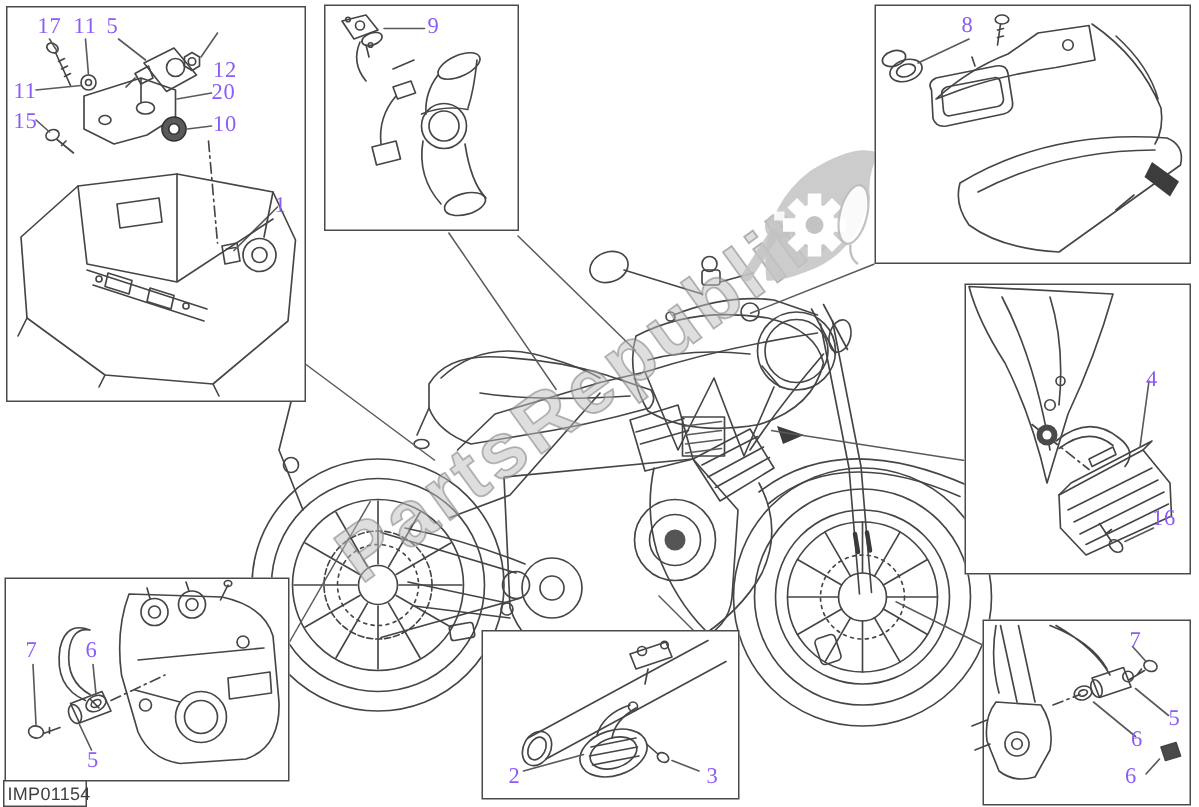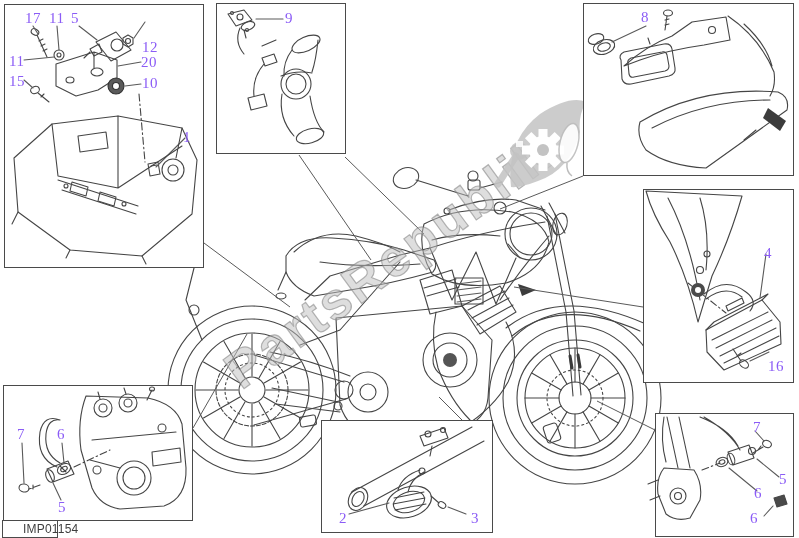--- a/index.html
+++ b/index.html
@@ -26,21 +26,21 @@
   }
   #wm-text{
     font-size:52px;font-weight:bold;letter-spacing:3px;
     color:rgba(190,190,190,0.5);
     -webkit-text-stroke:1.2px rgba(125,125,125,0.55);
     white-space:nowrap;
   }
   #imp-box{
     position:absolute;left:2px;top:520px;width:56px;height:18px;
     border:1.5px solid #4a4a4a;background:#fff;box-sizing:border-box;
-    z-index:3;display:flex;align-items:center;padding-left:20px;
+    z-index:3;display:flex;align-items:center;padding-left:2px;
   }
   #imp-box span{font-size:12px;color:#3f3f3f;letter-spacing:0.2px;}
 </style>
 </head>
 <body>
 
 <svg id="bike-layer" width="799" height="538" viewBox="0 0 799 538">
   <g stroke="#454545" fill="none" stroke-width="1.1" stroke-linecap="round" stroke-linejoin="round">
 
     <g>
@@ -406,21 +406,21 @@
 <span class="part-label" style="left:71px;top:10px;">5</span>
 <span class="part-label" style="left:142px;top:10px;margin-top:29px;">12</span>
 <span class="part-label" style="left:9px;top:53px;">11</span>
 <span class="part-label" style="left:141px;top:54px;">20</span>
 <span class="part-label" style="left:9px;top:73px;">15</span>
 <span class="part-label" style="left:142px;top:75px;">10</span>
 <span class="part-label" style="left:183px;top:129px;">1</span>
 <span class="part-label" style="left:285px;top:10px;">9</span>
 <span class="part-label" style="left:641px;top:9px;">8</span>
 <span class="part-label" style="left:764px;top:245px;">4</span>
-<span class="part-label" style="left:768px;top:358px;">16</span>
+<span class="part-label" style="left:768px;top:338px;">16</span>
 <span class="part-label" style="left:753px;top:419px;">7</span>
 <span class="part-label" style="left:779px;top:471px;">5</span>
 <span class="part-label" style="left:754px;top:485px;">6</span>
 <span class="part-label" style="left:750px;top:510px;">6</span>
 <span class="part-label" style="left:339px;top:510px;">2</span>
 <span class="part-label" style="left:471px;top:510px;">3</span>
 <span class="part-label" style="left:17px;top:426px;">7</span>
 <span class="part-label" style="left:57px;top:426px;">6</span>
 <span class="part-label" style="left:58px;top:499px;">5</span>
 

